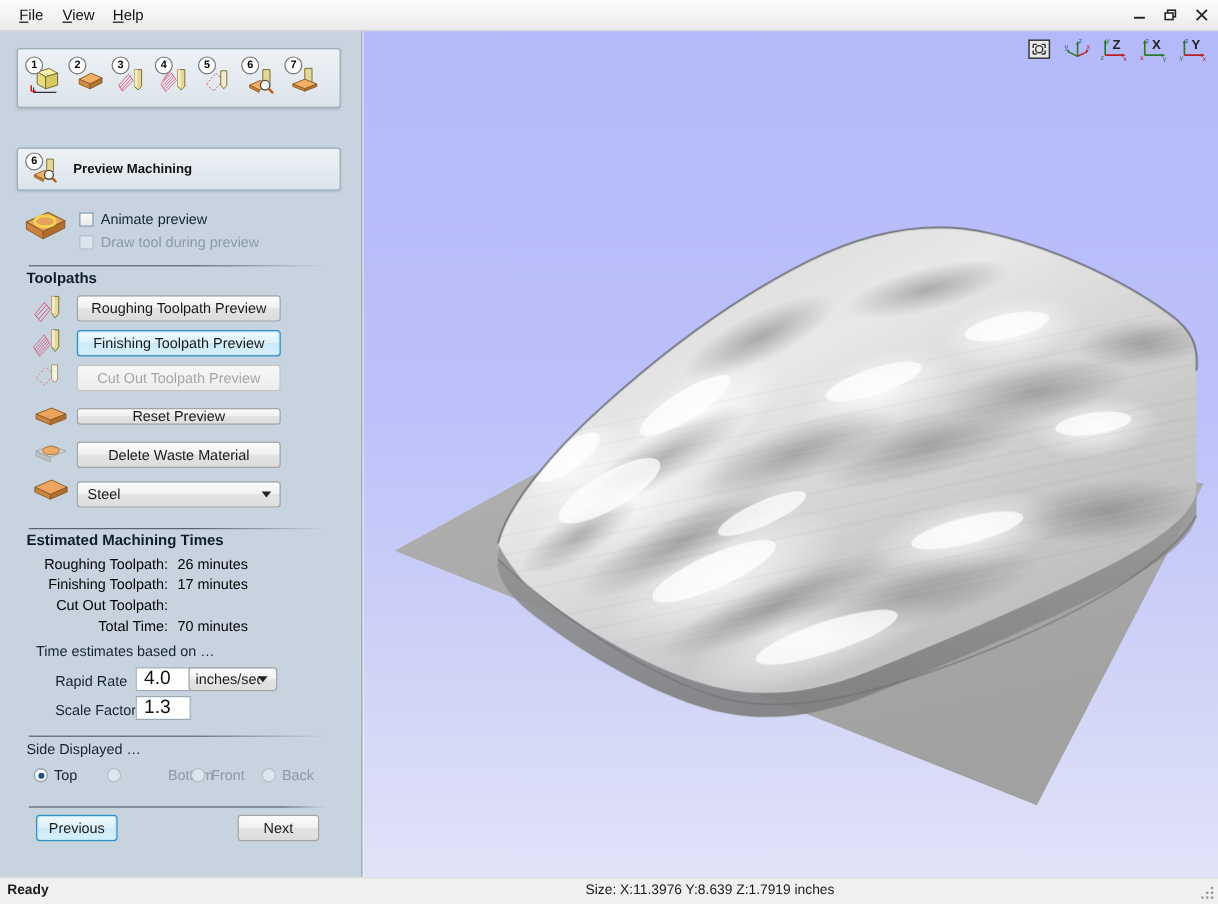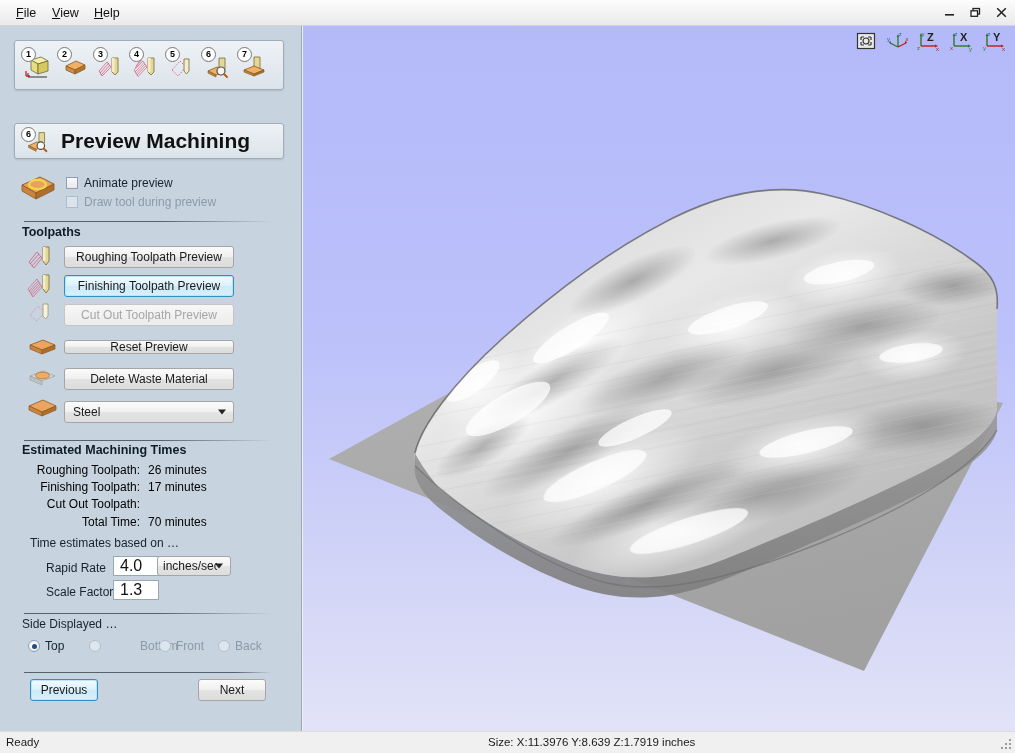--- a/index.html
+++ b/index.html
@@ -89,21 +89,21 @@
     border-radius: 3px;
     box-shadow: 0 1px 2px rgba(0,0,0,.12);
     display: flex; align-items: center;
     box-sizing: border-box;
   }
   .section-header .hdr-icon {
     position: relative; width: 34px; height: 30px; margin-left: 6px;
     display: flex; align-items: center; justify-content: center;
   }
   .section-header .hdr-title {
-    font-size: 21px; font-weight: bold; color: #111; margin-left: 6px;
+    font-size: 11px; font-weight: bold; color: #111; margin-left: 6px;
   }
 
   
   .chk-row { position: absolute; display: flex; align-items: center; }
   .chk {
     width: 12px; height: 12px;
     background: linear-gradient(to bottom,#fafafa,#e9e9e9);
     border: 1px solid #8ba0b0;
     margin-right: 6px;
     box-sizing: border-box;
@@ -699,21 +699,21 @@
           <text x="4.6" y="5.6" font-size="6" fill="#1a5fa8" font-family="'Liberation Sans',sans-serif">z</text>
           <text x="0" y="20" font-size="6" fill="#2a7a2a" font-family="'Liberation Sans',sans-serif">y</text>
           <text x="19" y="21" font-size="6" fill="#b52020" font-family="'Liberation Sans',sans-serif">x</text>
           <text x="10" y="11" font-size="11" fill="#222" font-weight="bold" font-family="'Liberation Sans',sans-serif">Y</text>
         </svg>
       </div>
     </div>
   </div>
 
   <div class="statusbar">
-    <div class="status-text" style="left:6px;">Ready</div>
+    <div class="status-text" style="left:6px;font-weight:bold;">Ready</div>
     <div class="status-text" style="left:488px;">Size: X:11.3976 Y:8.639 Z:1.7919 inches</div>
     <div class="grip">
       <svg width="14" height="14" viewBox="0 0 14 14">
         <g fill="#9a9a9a">
           <rect x="10" y="2" width="2" height="2"></rect>
           <rect x="10" y="6" width="2" height="2"></rect>
             <rect x="6" y="6" width="2" height="2"></rect>
           <rect x="10" y="10" width="2" height="2"></rect>
             <rect x="6" y="10" width="2" height="2"></rect>
             <rect x="2" y="10" width="2" height="2"></rect>

